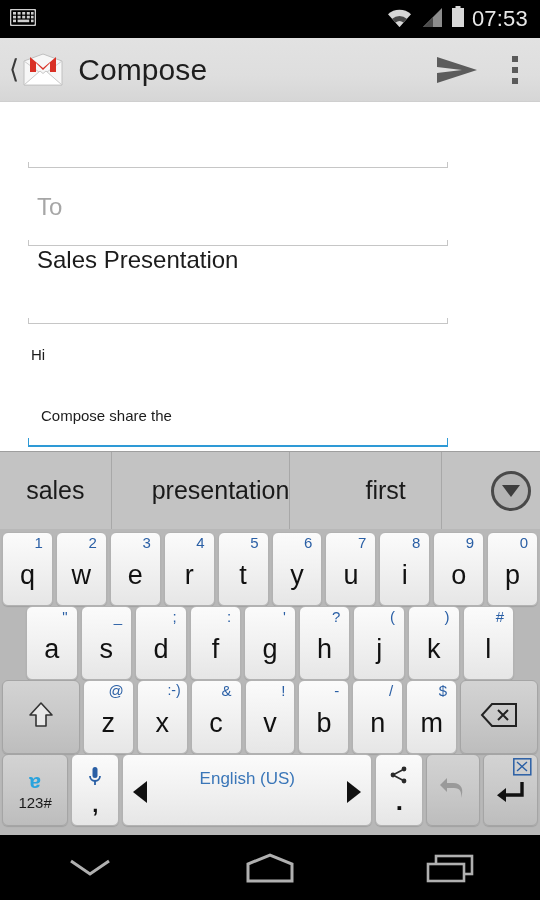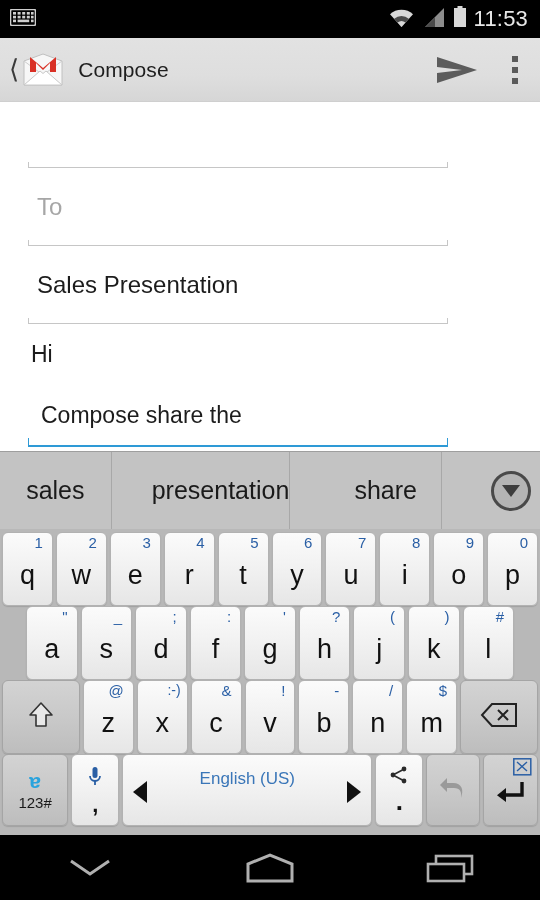--- a/index.html
+++ b/index.html
@@ -29,21 +29,21 @@
     position: absolute; top: 38px; left: 0; width: 540px; height: 64px;
     background: linear-gradient(to bottom, #e2e2e2 0%, #dedede 60%, #d6d6d6 100%);
     display: flex; align-items: center; border-bottom: 1px solid #cfcfcf;
   }
   .back-chevron {
     color: #3a3a3a; font-size: 26px; line-height: 1;
     padding: 0 2px 0 9px; font-family: "Liberation Serif", serif;
   }
   .gmail-icon { position: relative; width: 44px; height: 34px; flex: 0 0 auto; }
   .app-title {
-    font-size: 21px; color: #1e1e1e; padding-left: 13px; letter-spacing: 0.1px; text-align: right;
+    font-size: 30px; color: #1e1e1e; padding-left: 13px; letter-spacing: 0.1px; text-align: right;
   }
   .action-spacer { flex: 1; }
   .send-btn { padding: 0 20px; display: flex; align-items: center; }
   .overflow-btn {
     padding: 0 22px 0 14px; display: flex; flex-direction: column;
     gap: 5px; align-items: center;
   }
   .dot { width: 6px; height: 6px; background: #5a5a5a; }
 
   
@@ -62,27 +62,27 @@
   }
   .field-underline::before { left: 0; }
   .field-underline::after { right: 0; }
   .field-underline.focused { border-bottom: 2px solid #2e9ad6; }
   .field-underline.focused::before, .field-underline.focused::after {
     background: #2e9ad6; height: 7px;
   }
 
   .field-from { height: 66px; }
   .field-to { height: 78px; display: flex; align-items: center; }
-  .field-subject { height: 78px; display: flex; align-items: center; }
+  .field-subject { height: 78px; display: flex; }
   .body-line { height: 60px; display: flex; align-items: center; padding-left: 3px; }
   .body-line-focused { height: 63px; display: flex; align-items: center; padding-left: 13px; position: relative; }
 
   .placeholder-text { font-size: 24px; color: #a6a6a6; padding-left: 9px; }
   .value-text { font-size: 24px; color: #1c1c1c; padding-left: 9px; }
-  .body-text { font-size: 23px; color: #1c1c1c; }
+  .body-text { font-size: 15px; color: #1c1c1c; }
 
   
   .suggest-strip {
     position: absolute; top: 451px; left: 0; width: 540px; height: 78px;
     background: #c3c3c3; display: flex; align-items: stretch;
     border-top: 1px solid #9e9e9e;
     gap: 40px;
   }
   .suggestion {
     flex: 1; display: flex; align-items: center; justify-content: center;
@@ -204,21 +204,21 @@
           <path d="M22 1 L22 20 L3 20 Z" fill="#8c8c8c"></path>
           <path d="M13 10.5 L13 20 L3.5 20 Z" fill="#4a4a4a"></path>
         </svg>
       </span>
       <span>
         <svg width="14" height="22" viewBox="0 0 14 22">
           <rect x="4.5" y="0" width="5" height="2" fill="#d8d8d8"></rect>
           <rect x="1" y="2" width="12" height="19" fill="#d8d8d8"></rect>
         </svg>
       </span>
-      <span class="status-time">11:53</span>
+      <span class="status-time">07:53</span>
     </div>
   </div>
 
   <div class="action-bar">
     <span class="back-chevron">⟨</span>
     <span class="gmail-icon">
       <svg width="44" height="34" viewBox="0 0 44 34">
         <path d="M3 8 L22 1 L41 8 L41 32 L3 32 Z" fill="#f7f7f7" stroke="#c0c0c0" stroke-width="1"></path>
         <path d="M3 8 L22 22 L41 8" fill="none" stroke="#cdcdcd" stroke-width="1"></path>
         <path d="M9 4 L9 19 L15 19 L15 10 L22 17 L29 10 L29 19 L35 19 L35 4 L22 15 Z" fill="#d93025"></path>
@@ -263,21 +263,21 @@
     <div class="body-line-focused">
       <span class="body-text">Compose share the</span>
       <span class="field-underline focused"></span>
     </div>
 
   </div>
 
   <div class="suggest-strip">
     <span class="suggestion">sales</span>
     <span class="suggestion">presentation</span>
-    <span class="suggestion">share</span>
+    <span class="suggestion">first</span>
     <span class="suggest-expand">
       <span class="expand-circle">
         <span class="expand-tri"></span>
       </span>
     </span>
   </div>
 
   <div class="keyboard">
 
     <div class="kb-row row1">

